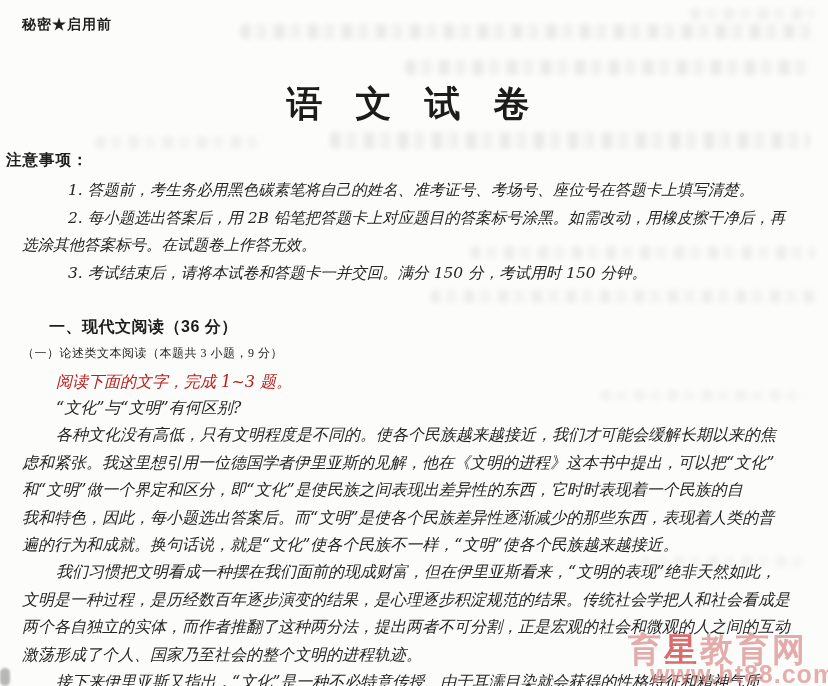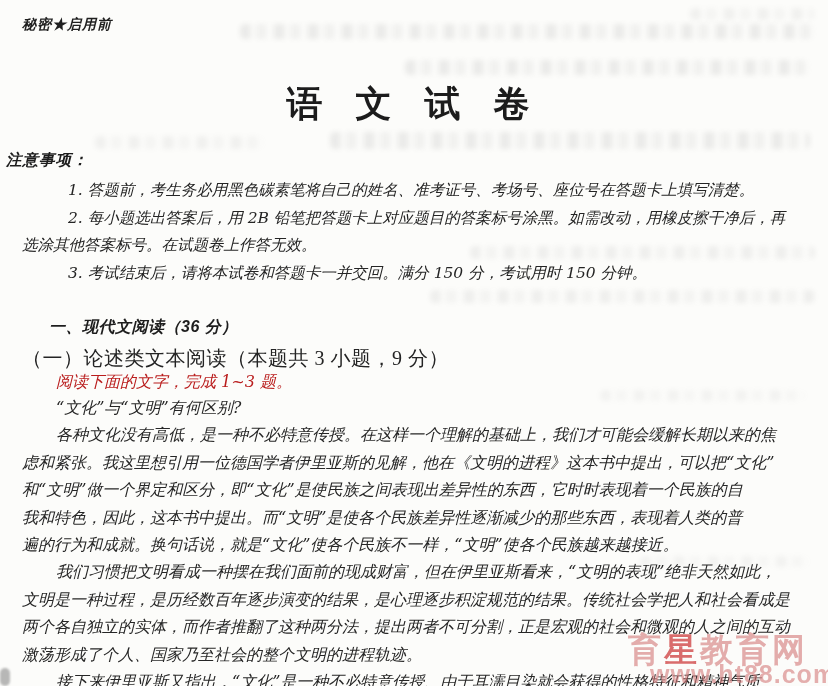--- a/index.html
+++ b/index.html
@@ -5,21 +5,21 @@
   html,body{margin:0;padding:0;background:#e8e8e6;}
   #page{
     position:relative;
     width:828px;height:686px;
     background:#fcfcfa;
     overflow:hidden;
     color:#262626;
     font-family:"Liberation Serif", serif;
   }
   
-  .heiti{font-family:"Liberation Sans", sans-serif;font-weight:bold;font-style:italic;}
+  .heiti{font-family:"Liberation Sans", sans-serif;font-weight:bold;}
   .song{font-family:"Liberation Serif", serif;}
   .kai{font-family:"DejaVu Serif", serif;font-style:italic;}
 
   
   #classification{
     position:absolute;left:22px;top:16px;
     font-size:14px;letter-spacing:1px;color:#1f1f1f;
   }
   #exam-title{
     position:absolute;left:0;top:80px;width:828px;
@@ -38,21 +38,21 @@
   }
   #notice-lines .num-ind{padding-left:46px;}
 
   
   #sec-heading{
     position:absolute;left:22px;top:317px;
     font-size:16px;color:#1d1d1d;letter-spacing:0.5px;margin-left:27px;
   }
   #sec-sub{
     position:absolute;left:22px;top:345px;
-    font-size:20px;color:#242424;letter-spacing:0.5px;text-align:right;
+    font-size:12px;color:#242424;letter-spacing:0.5px;text-align:right;
   }
   #sec-instr{
     position:absolute;left:56px;top:372px;
     font-size:16px;color:#b91c1c;
   }
 
   
   #passage{
     position:absolute;left:22px;top:394px;width:800px;
     font-size:16px;line-height:27.4px;white-space:nowrap;color:#262626;
@@ -128,24 +128,24 @@
   </div>
 
   <div id="sec-heading" class="heiti">一、现代文阅读（36 分）</div>
 
   <div id="sec-sub" class="song">（一）论述类文本阅读（本题共 3 小题，9 分）</div>
 
   <div id="sec-instr" class="kai">阅读下面的文字，完成 1~3 题。</div>
 
   <div id="passage" class="kai">
     <div class="ind">“文化”与“文明”有何区别?</div>
-    <div class="ind">各种文化没有高低，是一种不必特意传授。在这样一个理解的基础上，我们才可能会缓解长期以来的焦</div>
+    <div class="ind">各种文化没有高低，只有文明程度是不同的。使各个民族越来越接近，我们才可能会缓解长期以来的焦</div>
     <div>虑和紧张。我这里想引用一位德国学者伊里亚斯的见解，他在《文明的进程》这本书中提出，可以把“文化”</div>
     <div>和“文明”做一个界定和区分，即“文化”是使民族之间表现出差异性的东西，它时时表现着一个民族的自</div>
-    <div>我和特色，因此，这本书中提出。而“文明”是使各个民族差异性逐渐减少的那些东西，表现着人类的普</div>
+    <div>我和特色，因此，每小题选出答案后。而“文明”是使各个民族差异性逐渐减少的那些东西，表现着人类的普</div>
     <div>遍的行为和成就。换句话说，就是“文化”使各个民族不一样，“文明”使各个民族越来越接近。</div>
     <div class="ind">我们习惯把文明看成一种摆在我们面前的现成财富，但在伊里亚斯看来，“文明的表现”绝非天然如此，</div>
     <div>文明是一种过程，是历经数百年逐步演变的结果，是心理逐步积淀规范的结果。传统社会学把人和社会看成是</div>
     <div>两个各自独立的实体，而作者推翻了这种两分法，提出两者不可分割，正是宏观的社会和微观的人之间的互动</div>
     <div>激荡形成了个人、国家乃至社会的整个文明的进程轨迹。</div>
     <div class="ind">接下来伊里亚斯又指出，“文化”是一种不必特意传授、由于耳濡目染就会获得的性格特征和精神气质</div>
   </div>
 
   <div id="watermark-logo">
     <span>育</span><span class="hot">星</span><span>教育网</span>

